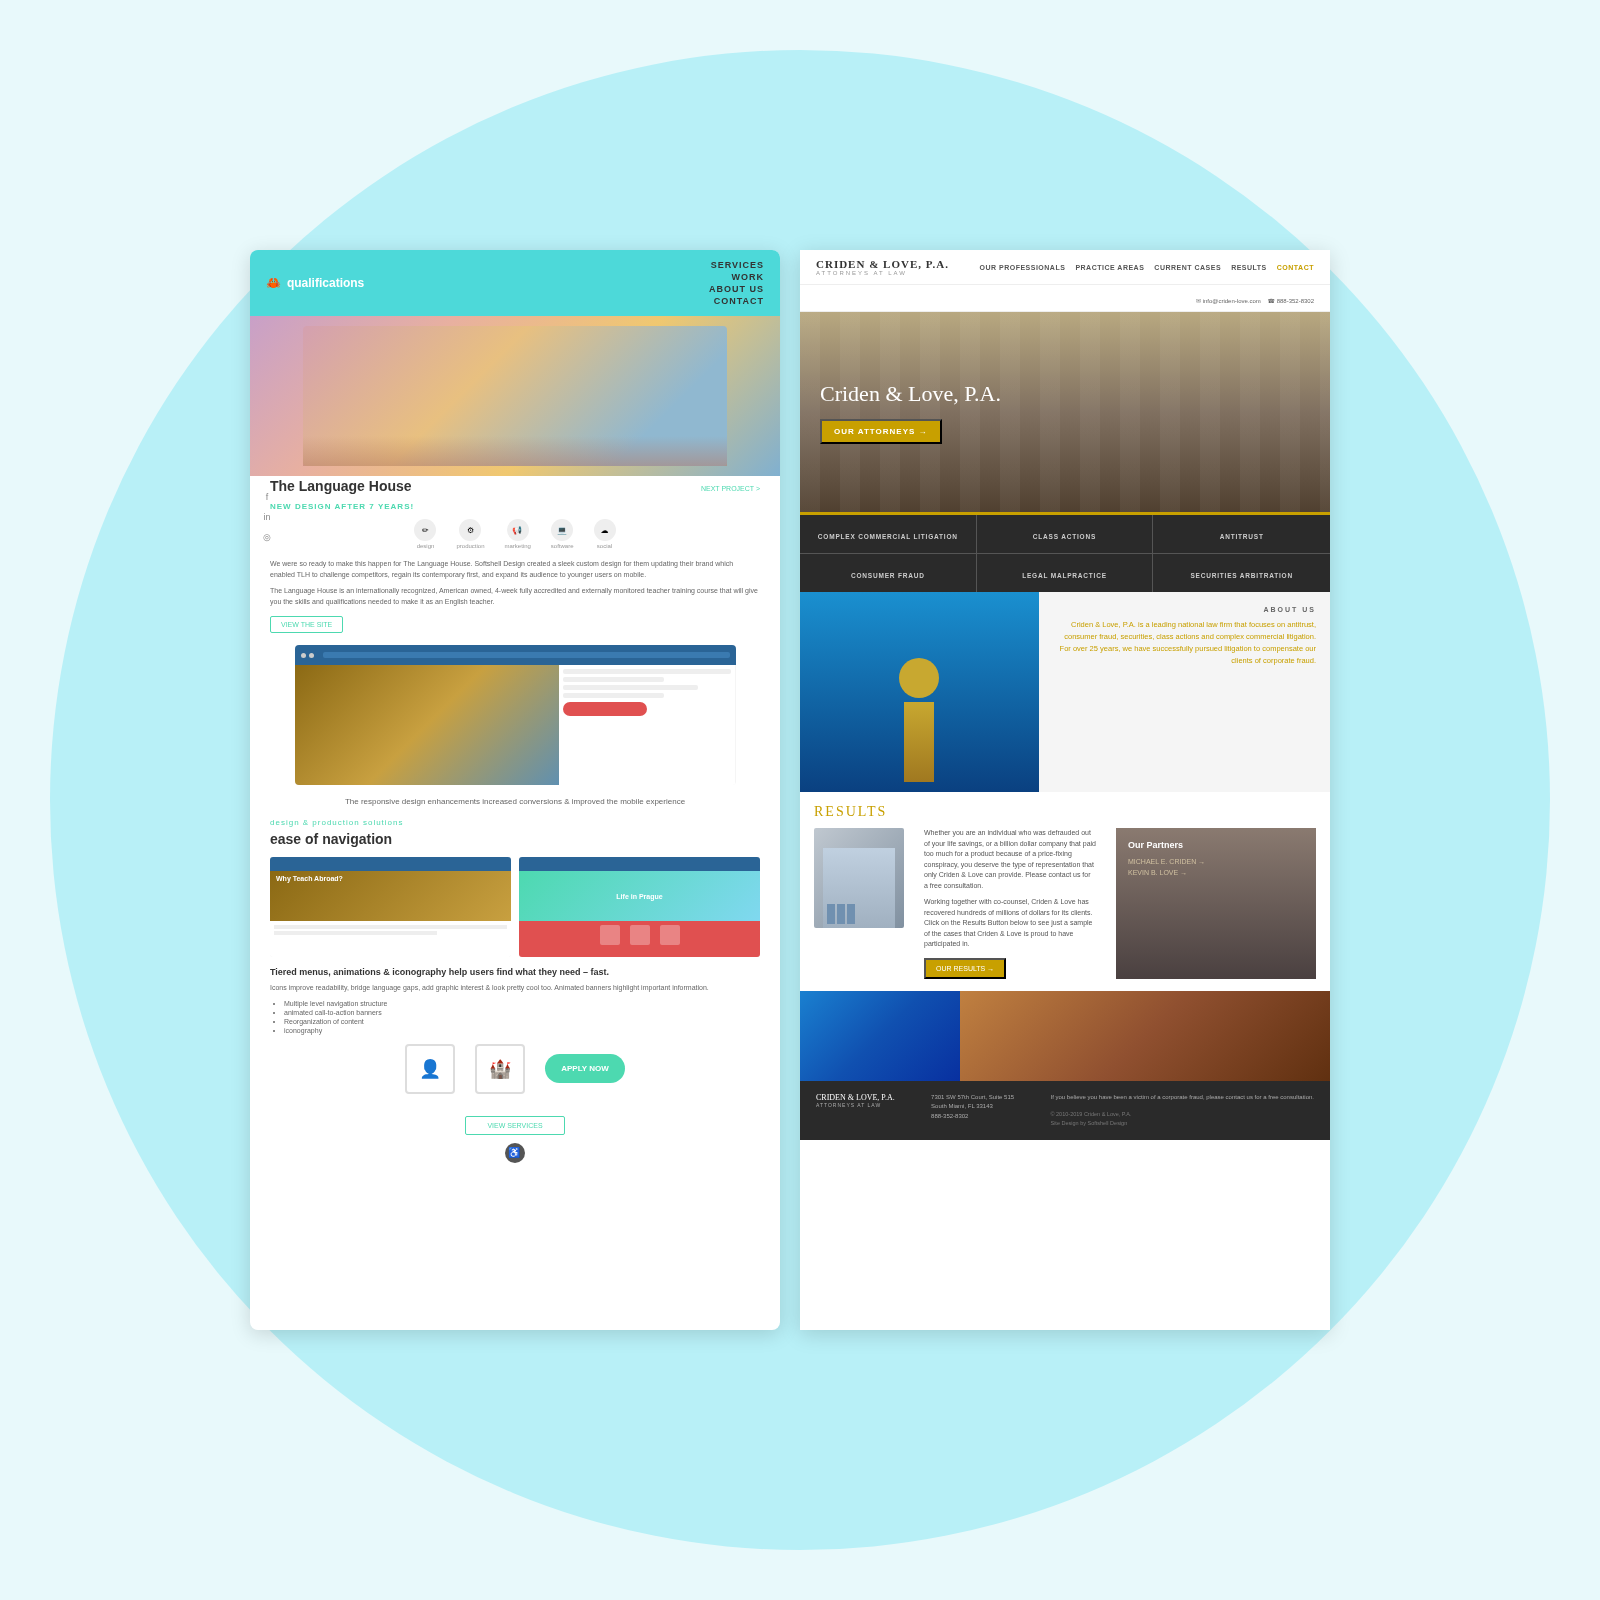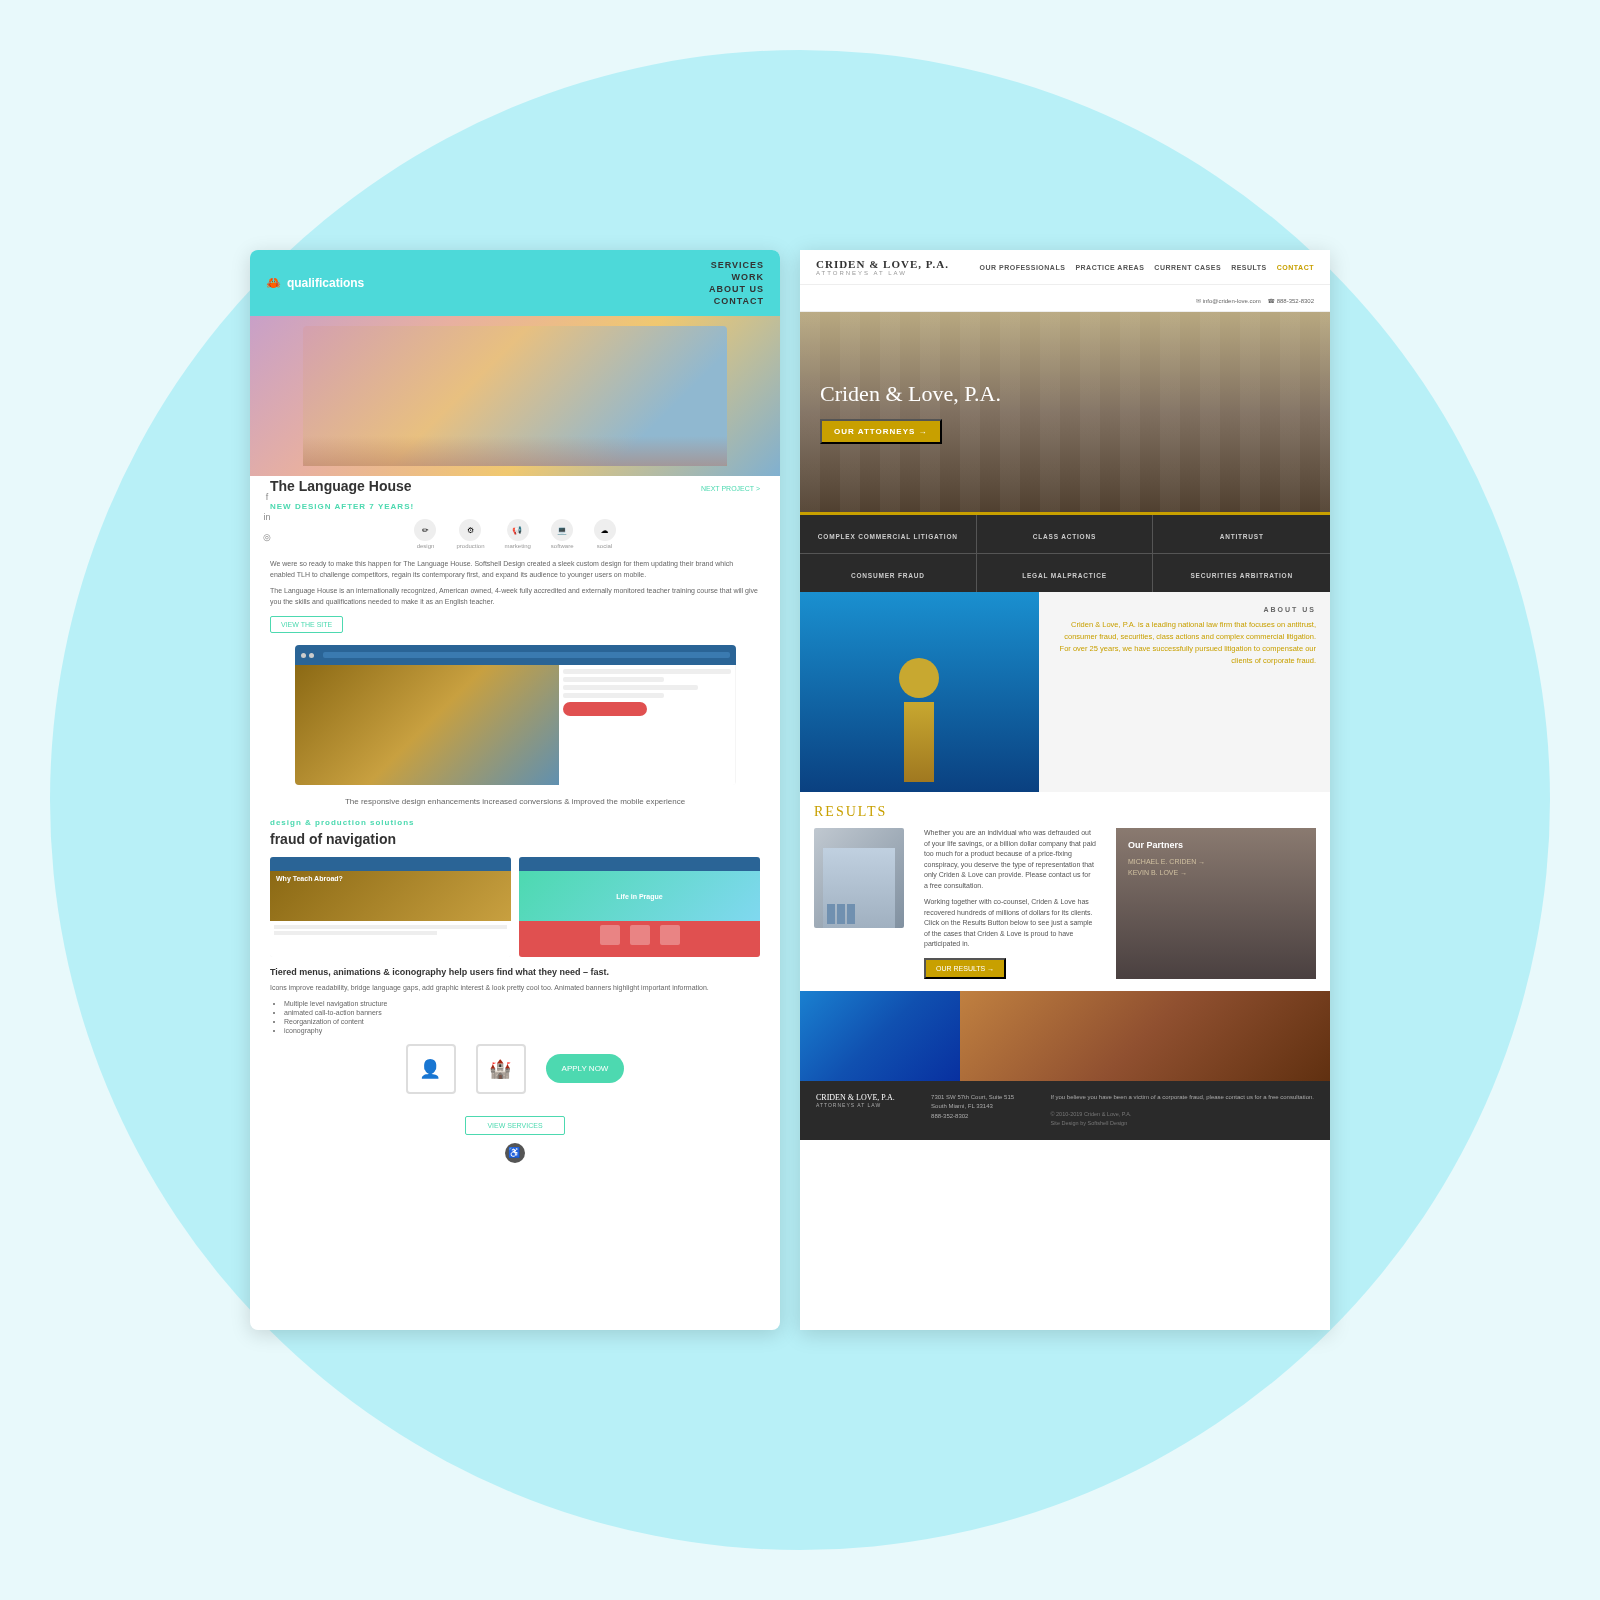--- a/index.html
+++ b/index.html
@@ -229,21 +229,21 @@
     .caption-text {
       text-align: center;
       font-size: 8px;
       color: #666;
       margin-bottom: 12px;
     }
 
     .section-label {
       color: #4dd9b0;
       font-size: 8px;
-      font-weight: bold;
+      font-weight: normal;
       letter-spacing: 1px;
       margin-bottom: 4px;
     }
 
     .section-title {
       font-size: 14px;
       font-weight: bold;
       color: #333;
       margin-bottom: 10px;
     }
@@ -328,21 +328,21 @@
       font-size: 18px;
     }
 
     .apply-btn {
       background: #4dd9b0;
       color: #fff;
       border: none;
       border-radius: 20px;
       padding: 10px 16px;
       font-size: 8px;
-      font-weight: normal;
+      font-weight: bold;
       cursor: pointer;
     }
 
     .view-services-btn {
       display: block;
       margin: 0 auto 8px;
       border: 1px solid #4dd9b0;
       color: #4dd9b0;
       background: #fff;
       font-size: 7px;
@@ -765,21 +765,21 @@
             <div class="mockup-line short"></div>
             <div style="width:50%; height:14px; background:#e05050; border-radius:10px; margin-top:4px;"></div>
           </div>
         </div>
       </div>
 
       <div class="caption-text">The responsive design enhancements increased conversions &amp; improved the mobile experience</div>
 
       
       <div class="section-label">design &amp; production solutions</div>
-      <div class="section-title">fraud of navigation</div>
+      <div class="section-title">ease of navigation</div>
 
       
       <div class="dual-mockup">
         <div class="dual-mockup-item">
           <div class="dual-header"></div>
           <div class="dual-body-1">
             <div style="padding:4px 6px; color:#fff; font-size:7px; font-weight:bold;">Why Teach Abroad?</div>
           </div>
           <div style="background:#fff; padding:4px; height:36px;">
             <div style="height:4px; background:#eee; margin-bottom:2px;"></div>

